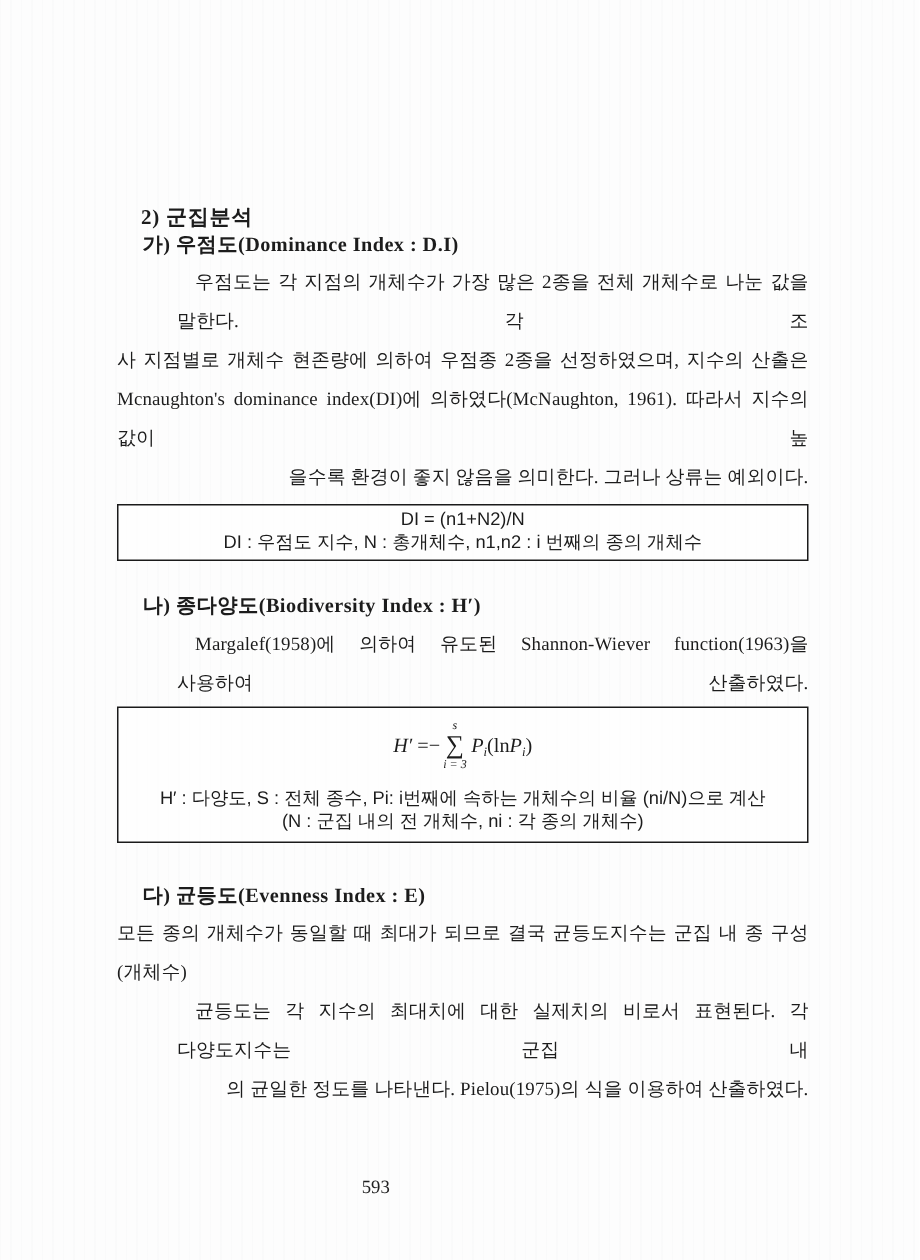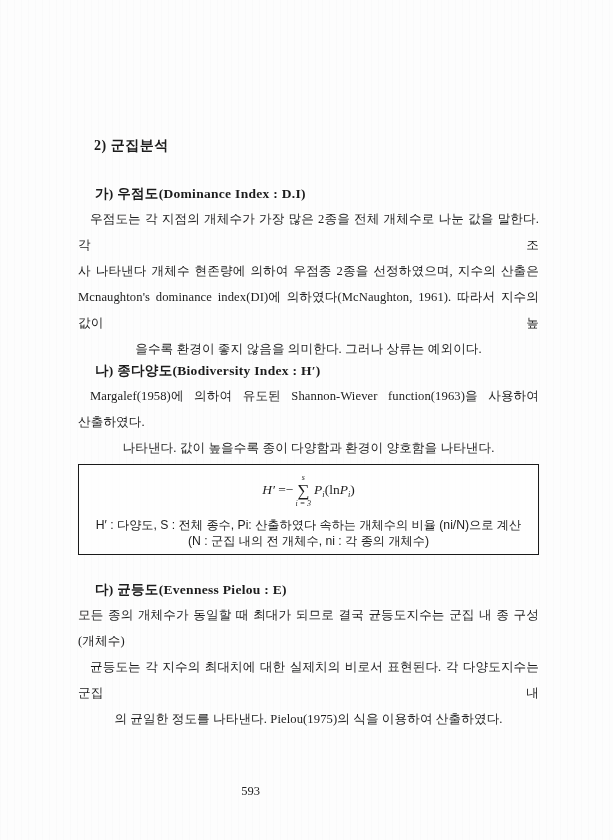--- a/index.html
+++ b/index.html
@@ -35,36 +35,36 @@
     letter-spacing: 0.5px;
     line-height: 17px;
   }
   .sec-heading {
     font-size: 13.5px;
     font-weight: bold;
     margin-left: 17px;
     line-height: 17px;
     letter-spacing: 0.3px;
   }
-  .sec-heading.h-a { margin-top: 31px; }
-  .sec-heading.h-b { }
+  .sec-heading.h-a { }
+  .sec-heading.h-b { margin-top: 21px; }
   .sec-heading.h-c { margin-top: 26px; }
   .para {
     margin-top: 4px;
     font-size: 12.6px;
     line-height: 26px;
     letter-spacing: 0.1px;
     word-break: keep-all;
   }
   .para .jline {
     text-align: justify;
     text-align-last: justify;
   }
-  .para .lastline { text-align: center; }
-  .para .indent { text-indent: 12px; }
+  .para .lastline { text-align: right; }
+  .para .indent { text-indent: 12px; margin-left: 40px; }
   .fbox {
     border: 1.6px solid #1a1a1a;
     background: rgba(255,255,255,0.6);
     text-align: center;
     font-family: "Liberation Sans", "DejaVu Sans", sans-serif;
     font-size: 12.2px;
     line-height: 15px;
     padding: 2px 4px 3px 4px;
   }
   .fbox.b1 { margin-top: 5px; }
@@ -115,48 +115,51 @@
 
 <div class="page">
   <div class="content">
 
     <div class="doc-title">2) 군집분석</div>
 
     <div>
       <div class="sec-heading h-a">가) 우점도(Dominance Index : D.I)</div>
       <div class="para">
         <div class="jline indent">우점도는 각 지점의 개체수가 가장 많은 2종을 전체 개체수로 나눈 값을 말한다. 각 조</div>
-        <div class="jline">사 나타낸다 개체수 현존량에 의하여 우점종 2종을 선정하였으며, 지수의 산출은</div>
+        <div class="jline">사 지점별로 개체수 현존량에 의하여 우점종 2종을 선정하였으며, 지수의 산출은</div>
         <div class="jline">Mcnaughton's dominance index(DI)에 의하였다(McNaughton, 1961). 따라서 지수의 값이 높</div>
         <div class="lastline">을수록 환경이 좋지 않음을 의미한다. 그러나 상류는 예외이다.</div>
+      </div>
+      <div class="fbox b1">
+        <div>DI = (n1+N2)/N</div>
+        <div class="note">DI : 우점도 지수, N : 총개체수, n1,n2 : i 번째의 종의 개체수</div>
       </div>
     </div>
 
     <div>
       <div class="sec-heading h-b">나) 종다양도(Biodiversity Index : H′)</div>
       <div class="para">
         <div class="jline indent">Margalef(1958)에 의하여 유도된 Shannon-Wiever function(1963)을 사용하여 산출하였다.</div>
-        <div class="lastline">나타낸다. 값이 높을수록 종이 다양함과 환경이 양호함을 나타낸다.</div>
       </div>
       <div class="fbox b2">
         <div class="math">
           <span class="var">H′</span>
           <span>=−</span><span class="sum">
               <span class="lim">s</span>
               <span class="sigma">∑</span>
               <span class="lim">i = 3</span>
             </span><span class="var">P</span><sub>i</sub><span>(ln</span><span class="var">P</span><sub>i</sub><span>)</span>
         </div>
-        <div class="note">H′ : 다양도, S : 전체 종수, Pi: 산출하였다 속하는 개체수의 비율 (ni/N)으로 계산</div>
+        <div class="note">H′ : 다양도, S : 전체 종수, Pi: i번째에 속하는 개체수의 비율 (ni/N)으로 계산</div>
         <div class="note">(N : 군집 내의 전 개체수, ni : 각 종의 개체수)</div>
       </div>
     </div>
 
     <div>
-      <div class="sec-heading h-c">다) 균등도(Evenness Pielou : E)</div>
+      <div class="sec-heading h-c">다) 균등도(Evenness Index : E)</div>
       <div class="para">
         <div class="jline">모든 종의 개체수가 동일할 때 최대가 되므로 결국 균등도지수는 군집 내 종 구성(개체수)</div>
         <div class="jline indent">균등도는 각 지수의 최대치에 대한 실제치의 비로서 표현된다. 각 다양도지수는 군집 내</div>
         <div class="lastline">의 균일한 정도를 나타낸다. Pielou(1975)의 식을 이용하여 산출하였다.</div>
       </div>
 
     </div>
 
   </div>
 

